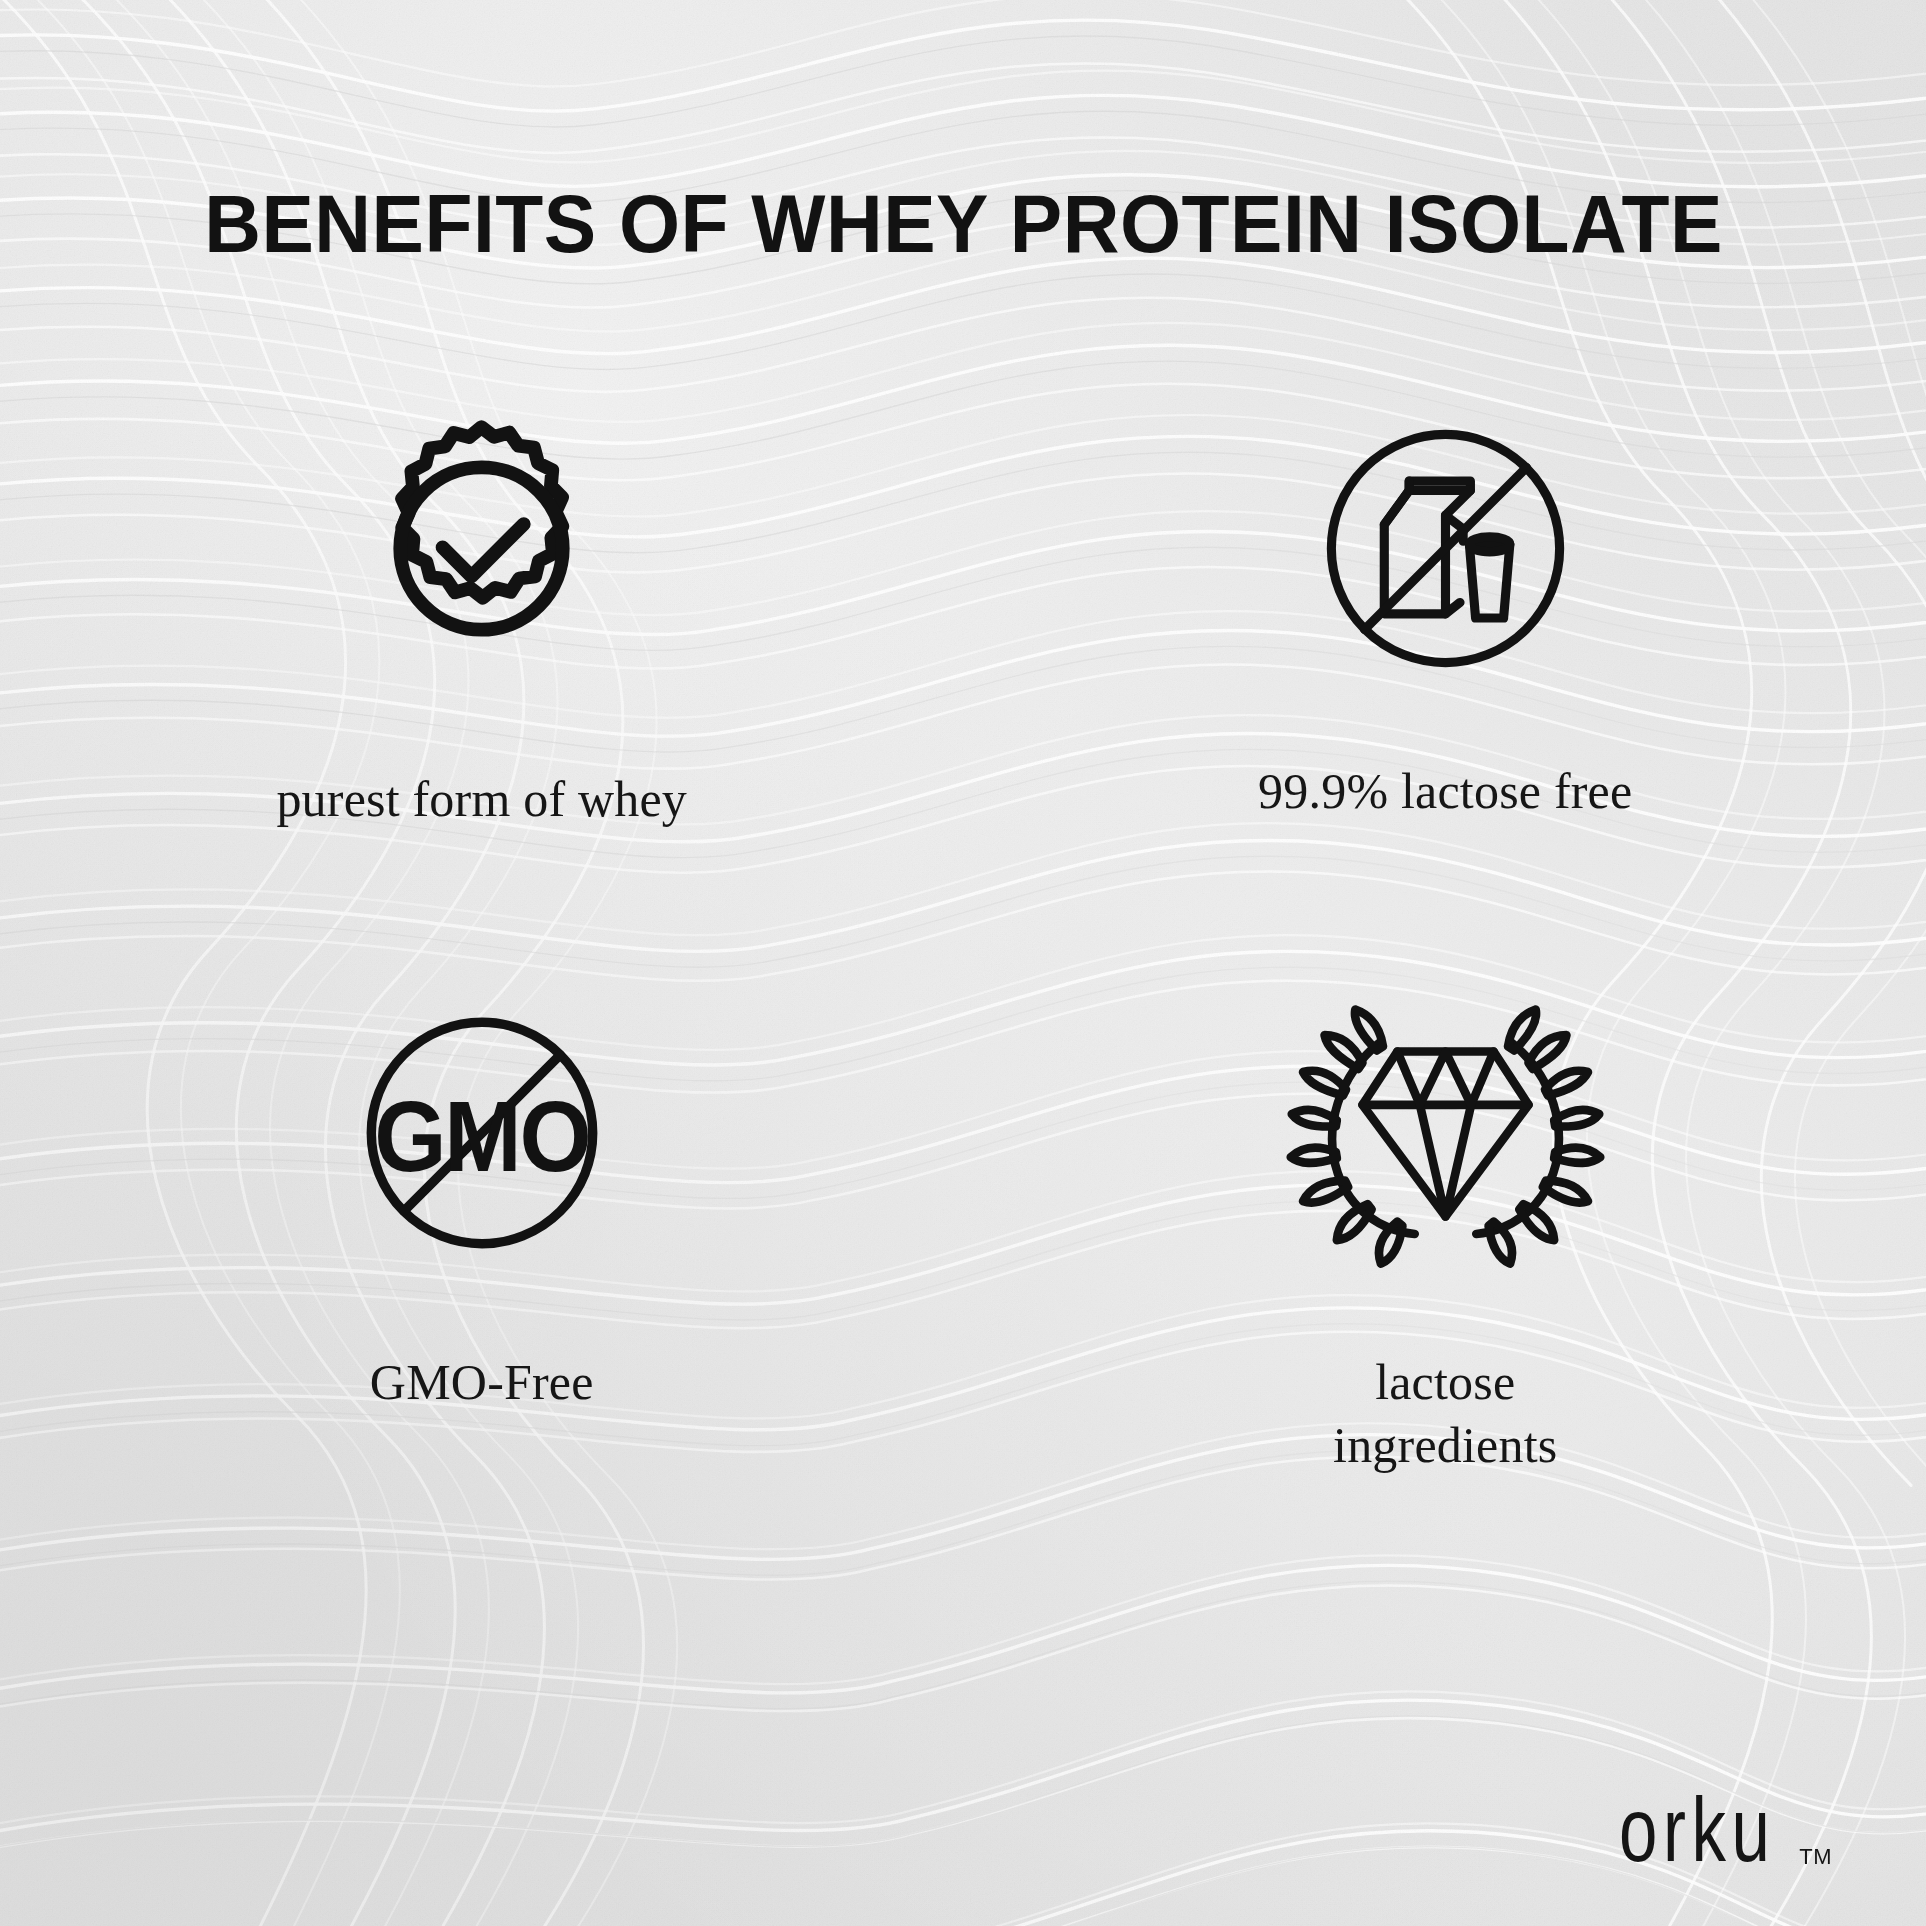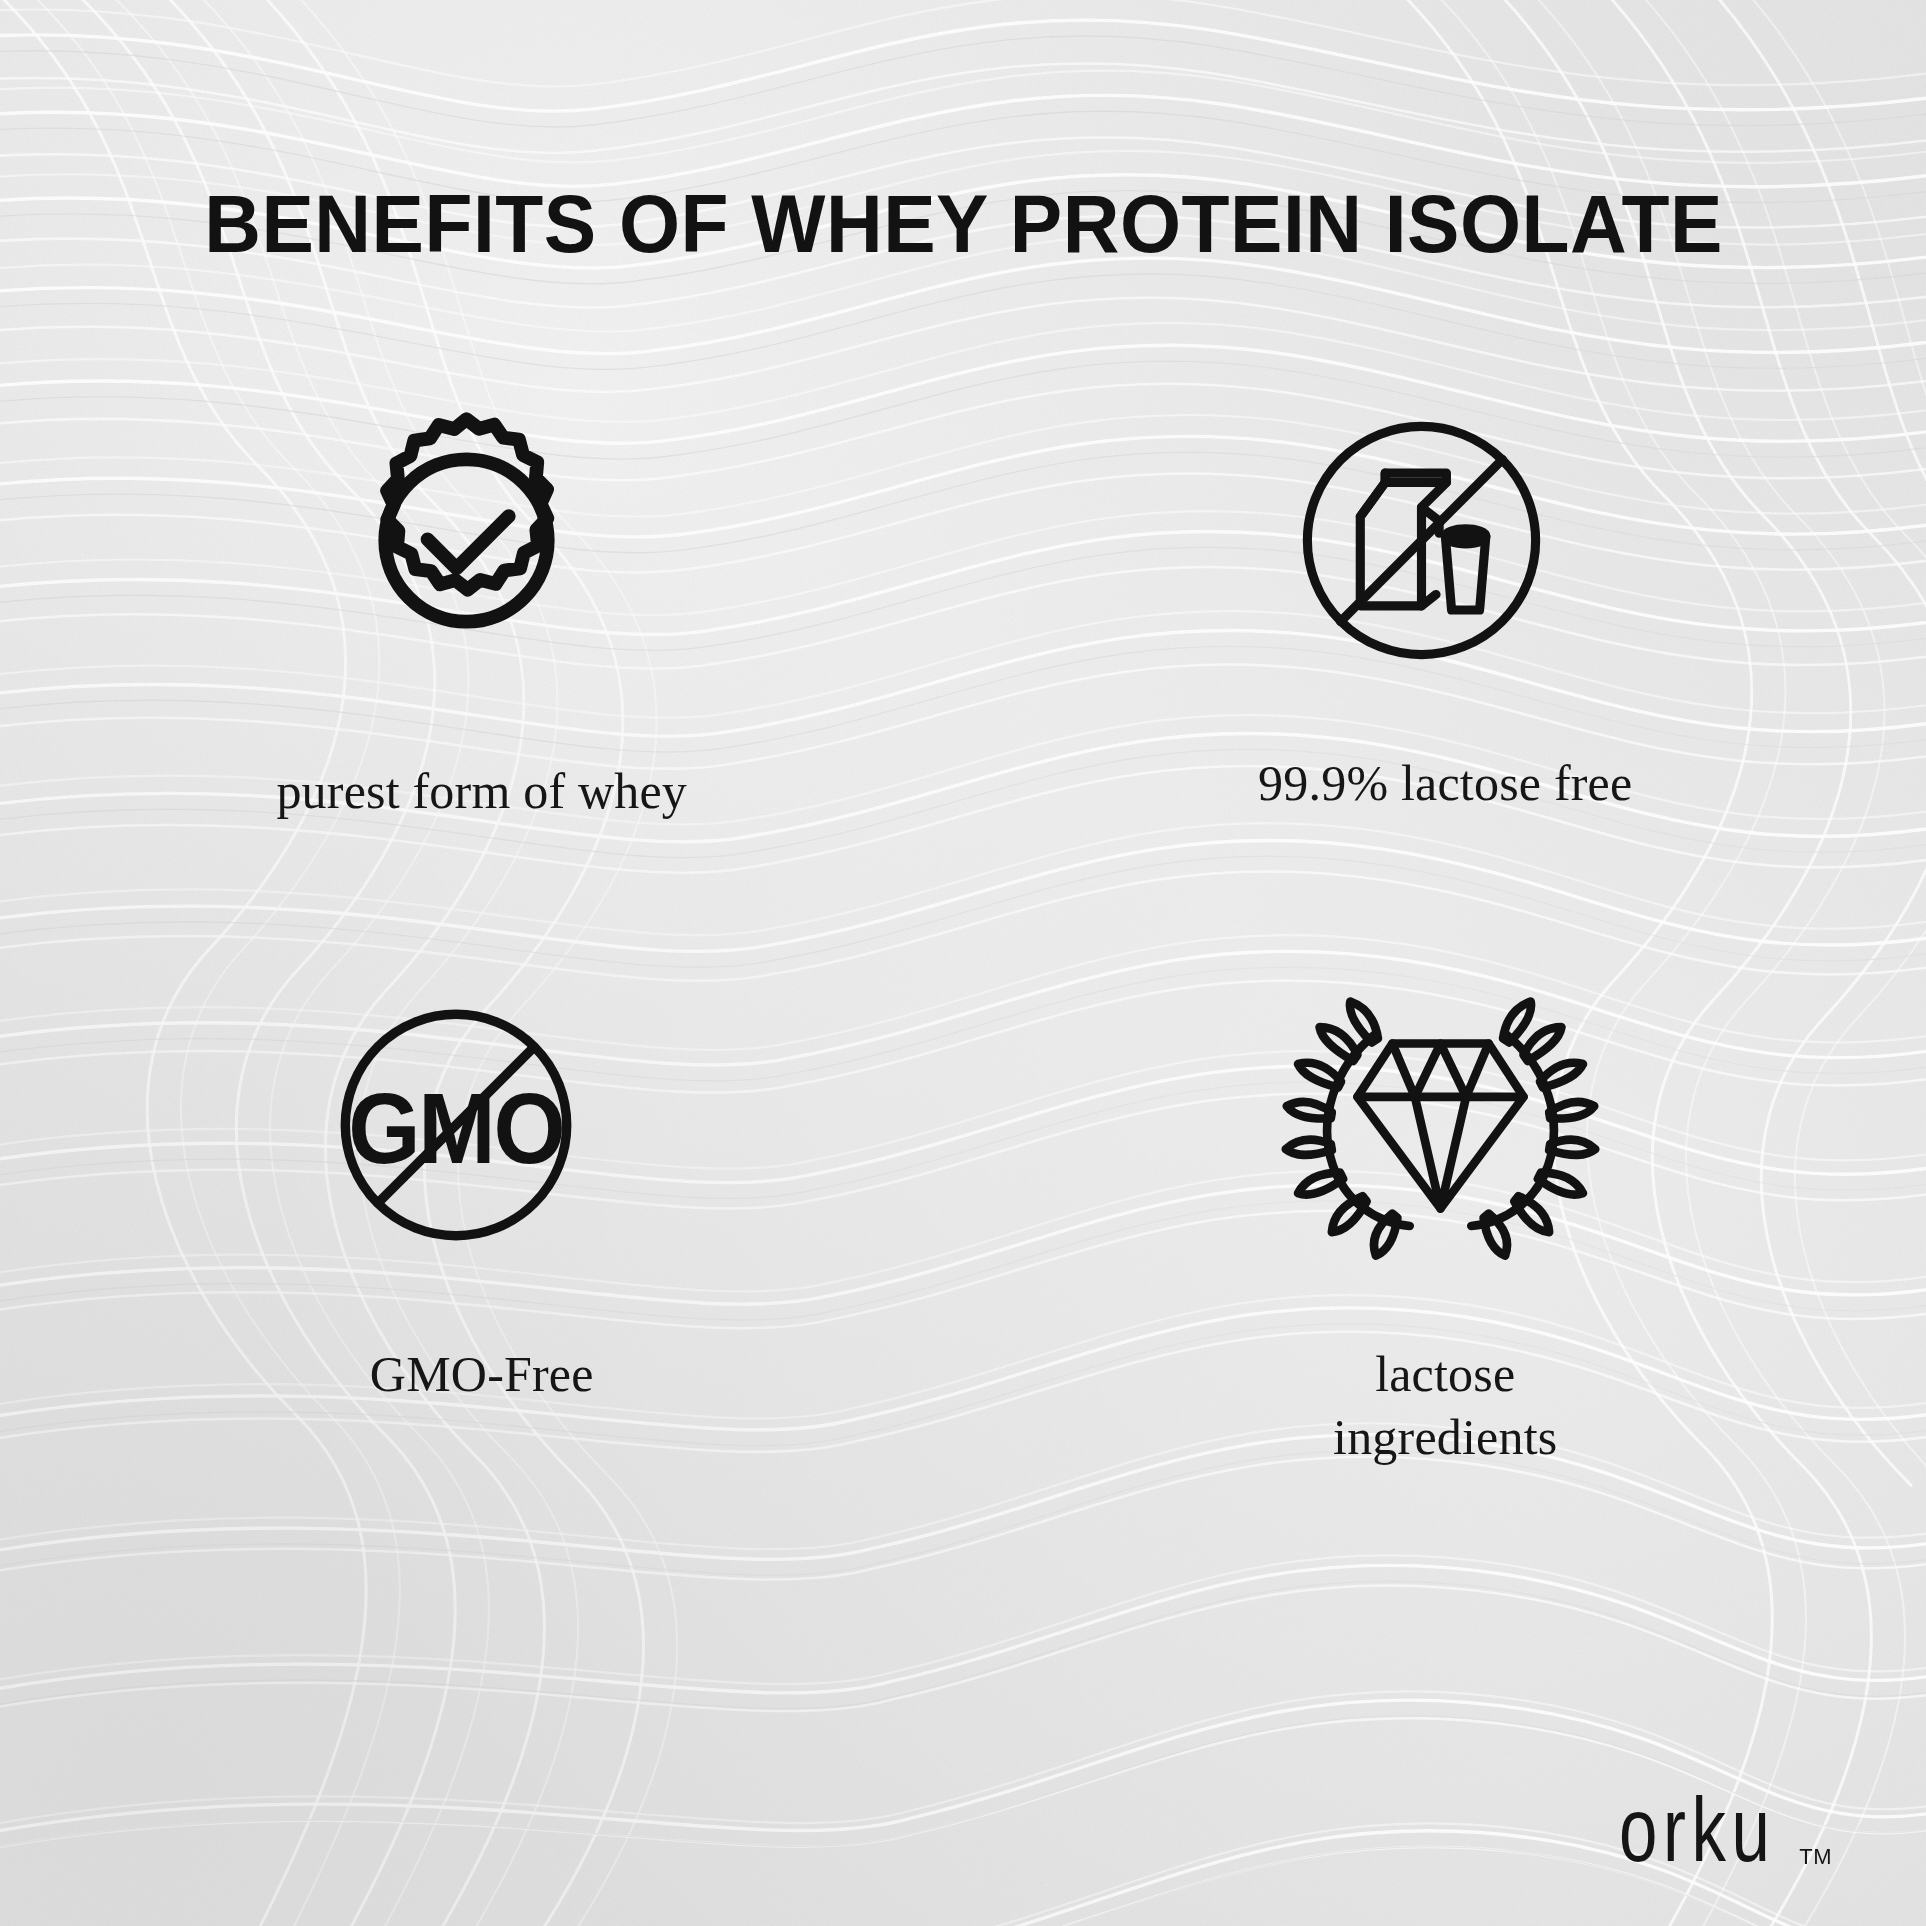--- a/index.html
+++ b/index.html
@@ -58,41 +58,41 @@
     font-size: 81px;
     line-height: 1;
     letter-spacing: 0.5px;
     color: #121212;
     transform: scaleX(0.97);
     white-space: nowrap;
   }
 
   .grid {
     position: absolute;
-    top: 392px;
+    top: 400px;
     left: 0;
     width: 100%;
   }
   .row {
     display: flex;
     width: 100%;
   }
   .row.r2 { margin-top: 158px; }
   .cell {
     width: 50%;
     display: flex;
     flex-direction: column;
     align-items: center;
   }
   .icon-wrap {
     width: 297px;
     height: 297px;
     display: flex;
     align-items: center;
-    justify-content: flex-start;
+    justify-content: center;
   }
   .icon-wrap svg { display: block; overflow: visible; }
 
   .caption {
     margin-top: 71px;
     font-family: "Liberation Serif", serif;
     font-weight: 400;
     font-size: 50px;
     line-height: 1.26;
     color: #161616;

